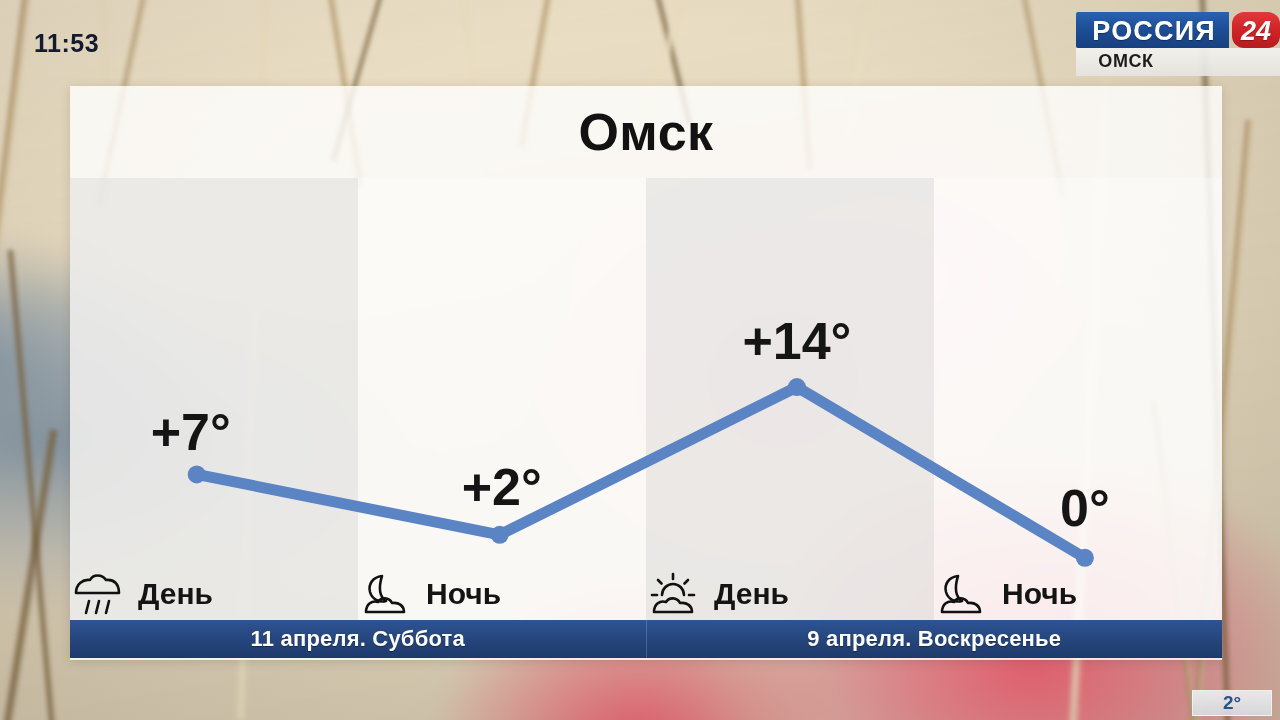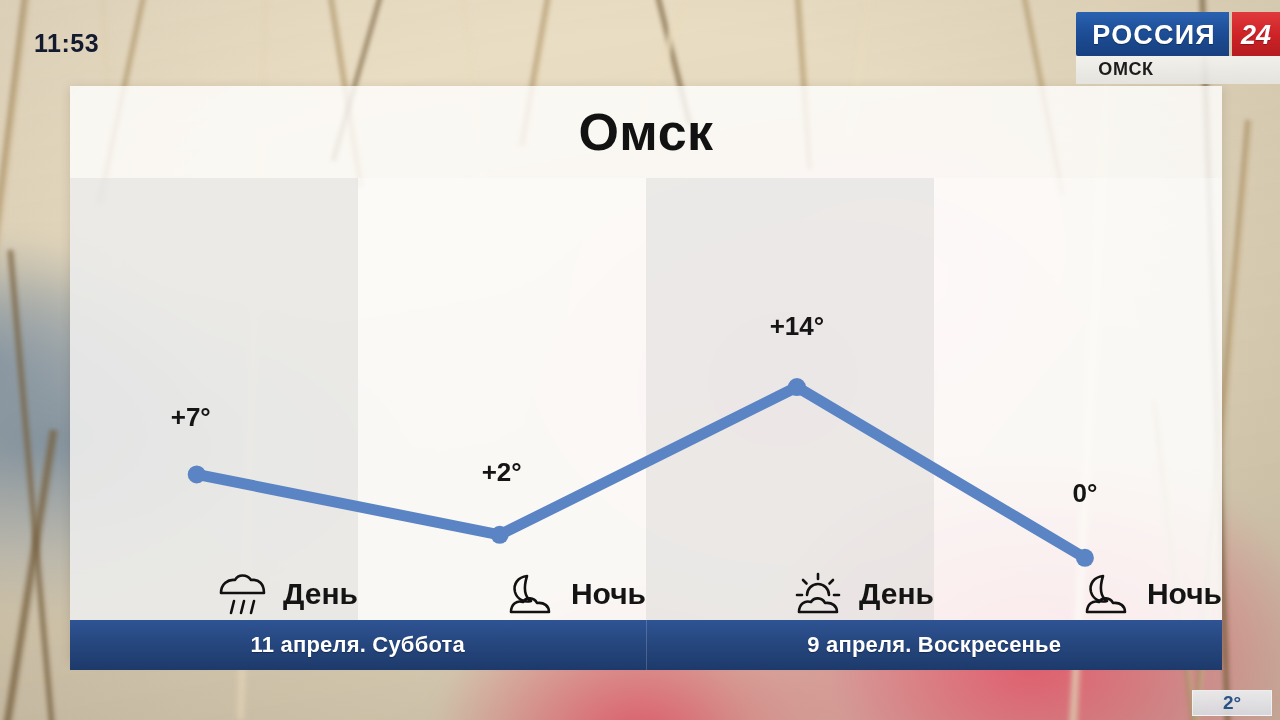--- a/index.html
+++ b/index.html
@@ -43,34 +43,35 @@
 
   
   #clock {
     position:absolute; left:34px; top:29px; z-index:30;
     font-size:25px; font-weight:700; letter-spacing:.5px;
     color:#141b30;
   }
 
   
   #logo-block { position:absolute; right:0; top:12px; z-index:30; text-align:right; }
-  #logo-row { display:flex; align-items:stretch; height:44px; }
+  #logo-row { display:flex; align-items:stretch; height:36px; }
   #logo-rossiya {
     background:linear-gradient(180deg,#2a62b0 0%,#1d4d96 48%,#17407f 100%);
     color:#fff; font-size:27px; font-weight:700; letter-spacing:1.2px;
     padding:2px 13px 0 16px; display:flex; align-items:center;
     border-radius:2px 0 0 2px;
     text-shadow:0 1px 1px rgba(0,0,0,.35);
   }
   #logo-24 {
     background:linear-gradient(180deg,#e03a3c 0%,#cf2327 50%,#b51c20 100%);
     color:#fff; font-size:27px; font-weight:700; font-style:italic;
     padding:2px 9px 0 9px; display:flex; align-items:center;
     margin-left:3px; margin-right:0;
     text-shadow:0 1px 1px rgba(0,0,0,.3);
+    border-radius:12px;
   }
   #logo-city-strip {
     background:linear-gradient(180deg, rgba(243,243,240,.93) 0%, rgba(229,229,225,.9) 100%);
     padding:3px 34px 4px 22px;
     font-size:18px; font-weight:600; color:#1c1c1c; letter-spacing:.6px;
     text-align:left;
   }
 
   
   #card {
@@ -91,40 +92,40 @@
   #columns { position:absolute; inset:0; display:flex; }
   .col {
     flex:1 1 0; position:relative;
   }
   .col.shade { background:rgba(224,224,222,.58); }
   .col.light { background:rgba(255,255,255,.34); }
 
   #chart-svg { position:absolute; inset:0; width:100%; height:100%; }
 
   .temp-label {
-    position:absolute; font-size:26px; font-weight:700; color:#151515;
+    position:absolute; font-size:52px; font-weight:700; color:#151515;
     white-space:nowrap; transform:translate(-50%,0);
   }
 
   
   #legend-row {
     position:absolute; left:0; top:482px; width:1152px; height:52px;
     display:flex;
   }
   .legend-cell {
-    flex:1 1 0; display:flex; align-items:center; justify-content:flex-end; gap:14px;
+    flex:1 1 0; display:flex; align-items:center; justify-content:flex-start; gap:14px;
   }
   .legend-cell.shade { background:rgba(224,224,222,.58); }
   .legend-cell.light { background:rgba(255,255,255,.34); }
   .legend-icon { width:54px; height:46px; flex:0 0 auto; }
   .legend-label { font-size:30px; font-weight:700; color:#141414; }
 
   
   #date-bar {
-    position:absolute; left:0; top:534px; width:1152px; height:50px; display:flex;
+    position:absolute; left:0; top:534px; width:1152px; height:38px; display:flex;
   }
   .date-half {
     flex:1 1 0; display:flex; align-items:center; justify-content:center;
     background:linear-gradient(180deg,#2f5494 0%,#26477f 45%,#1d3a6b 100%);
     color:#fff; font-size:22px; font-weight:600; letter-spacing:.2px;
     text-shadow:0 1px 1px rgba(0,0,0,.35);
   }
   .date-half + .date-half { border-left:1px solid rgba(255,255,255,.18); }
 
   

